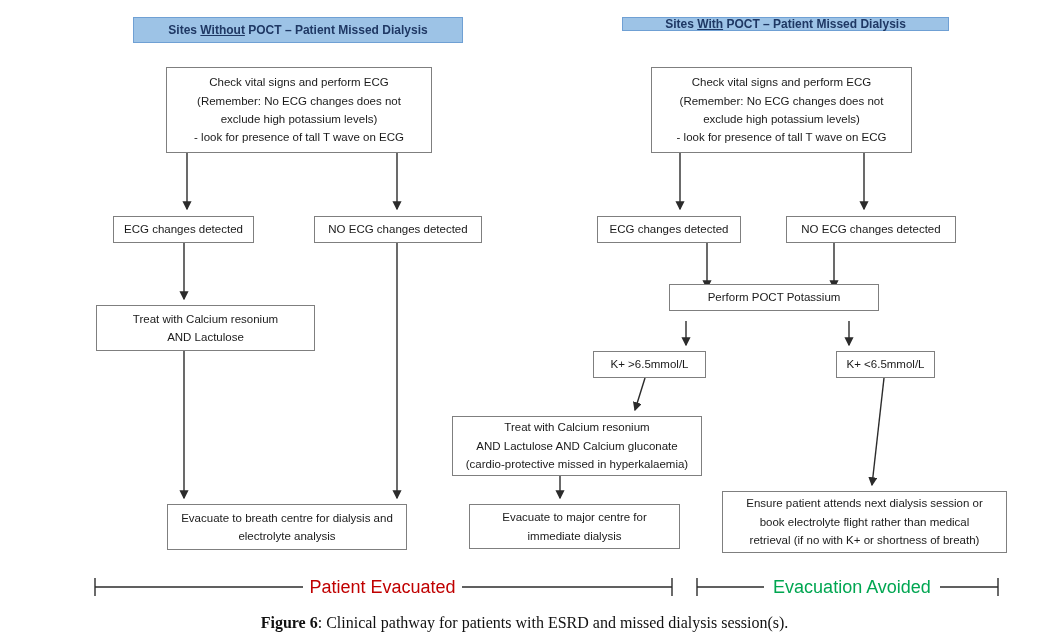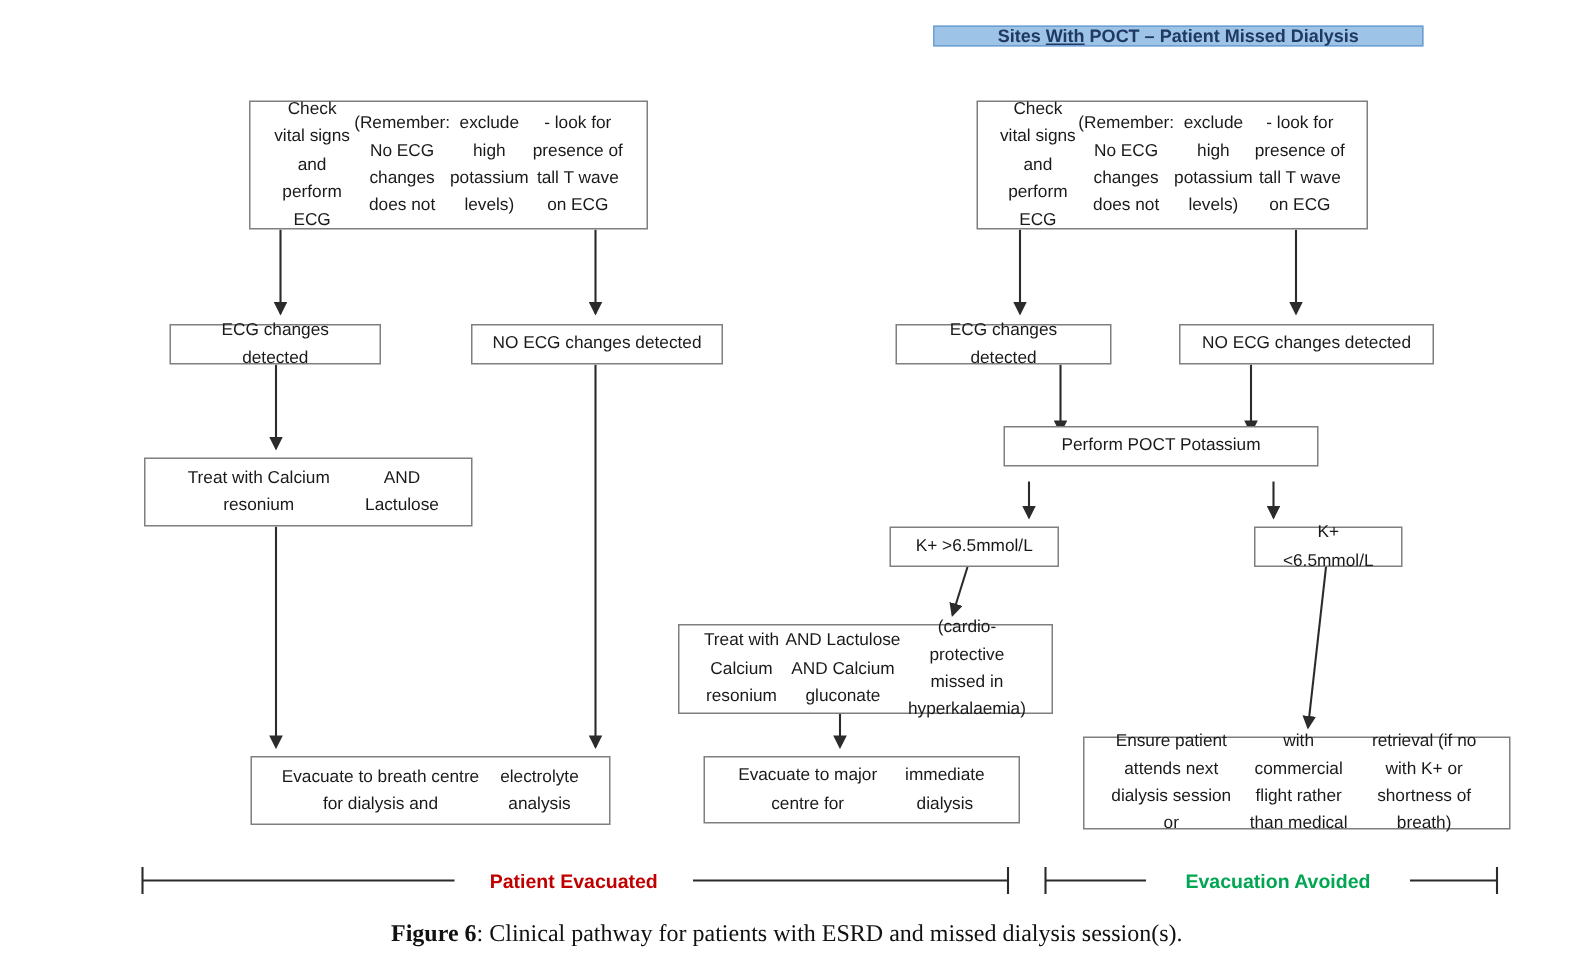--- a/index.html
+++ b/index.html
@@ -3,33 +3,33 @@
 <meta charset="utf-8">
 <style>
   html,body{margin:0;padding:0;background:#ffffff;}
   .canvas{
     position:relative;width:1049px;height:644px;background:#ffffff;
     font-family:"Liberation Sans",sans-serif;color:#1a1a1a;overflow:hidden;
   }
   .overlay{position:absolute;left:0;top:0;z-index:1;}
   .box{
     position:absolute;z-index:2;background:#ffffff;border:1px solid #7f7f7f;
-    display:flex;align-items:center;justify-content:center;
+    display:flex;flex-direction:column;align-items:center;justify-content:center;
     text-align:center;font-size:11.5px;line-height:1.6;box-sizing:border-box;
-    padding:1px 13px;
+    padding:1px 0;
   }
   .hdr{
     position:absolute;z-index:2;box-sizing:border-box;
     background:var(--header-bg,#9DC3E6);border:1px solid #6fa0d4;
     color:var(--header-text,#1F3864);font-weight:bold;font-size:12px;
     display:flex;align-items:center;justify-content:center;text-align:center;
   }
   .hdr .u{text-decoration:underline;}
   .outcome{
-    position:absolute;z-index:2;font-weight:bold;font-size:13px;
+    position:absolute;z-index:2;font-weight:normal;font-size:18px;
     display:flex;align-items:center;justify-content:center;text-align:right;
   }
   .outcome.red{color:var(--evacuated,#C00000);}
   .outcome.green{color:var(--avoided,#00A651);}
   .caption{
     position:absolute;z-index:2;left:0;top:614px;width:1049px;text-align:center;
     font-family:"Liberation Serif",serif;font-size:16px;color:#111;
   }
   .caption b{font-weight:bold;}
 </style>
@@ -66,20 +66,25 @@
       <line x1="95" y1="587" x2="303" y2="587"></line>
       <line x1="462" y1="587" x2="672" y2="587"></line>
       <line x1="672" y1="578" x2="672" y2="596"></line>
       <line x1="697" y1="578" x2="697" y2="596"></line>
       <line x1="697" y1="587" x2="764" y2="587"></line>
       <line x1="940" y1="587" x2="998" y2="587"></line>
       <line x1="998" y1="578" x2="998" y2="596"></line>
     </g>
   </svg>
 
+  <div class="hdr" style="left:133px;top:17px;width:330px;height:26px">
+    <span>
+      <span>Sites </span><span class="u">Without</span><span> POCT – Patient Missed Dialysis</span>
+    </span>
+  </div>
 
   <div class="box" style="left:166px;top:67px;width:266px;height:86px">
     <div>Check vital signs and perform ECG</div>
     <div>(Remember: No ECG changes does not</div>
     <div>exclude high potassium levels)</div>
     <div>- look for presence of tall T wave on ECG</div>
   </div>
 
   <div class="box" style="left:113px;top:216px;width:141px;height:27px">
     <div>ECG changes detected</div>
@@ -138,21 +143,21 @@
     <div>(cardio-protective missed in hyperkalaemia)</div>
   </div>
 
   <div class="box" style="left:469px;top:504px;width:211px;height:45px">
     <div>Evacuate to major centre for</div>
     <div>immediate dialysis</div>
   </div>
 
   <div class="box" style="left:722px;top:491px;width:285px;height:62px">
     <div>Ensure patient attends next dialysis session or</div>
-    <div>with commercial flight rather than medical</div>
+    <div>book electrolyte flight rather than medical</div>
     <div>retrieval (if no with K+ or shortness of breath)</div>
   </div>
 
   <div class="outcome red" style="left:300px;top:579px;width:165px;height:16px">
     <span>Patient Evacuated</span>
   </div>
 
   <div class="outcome green" style="left:762px;top:579px;width:180px;height:16px">
     <span>Evacuation Avoided</span>
   </div>

